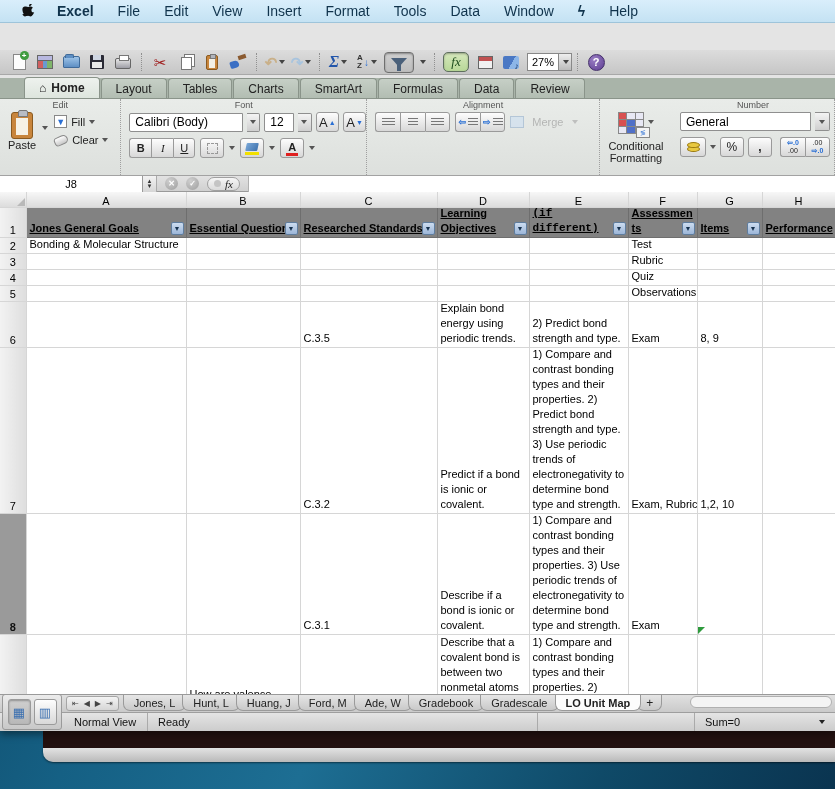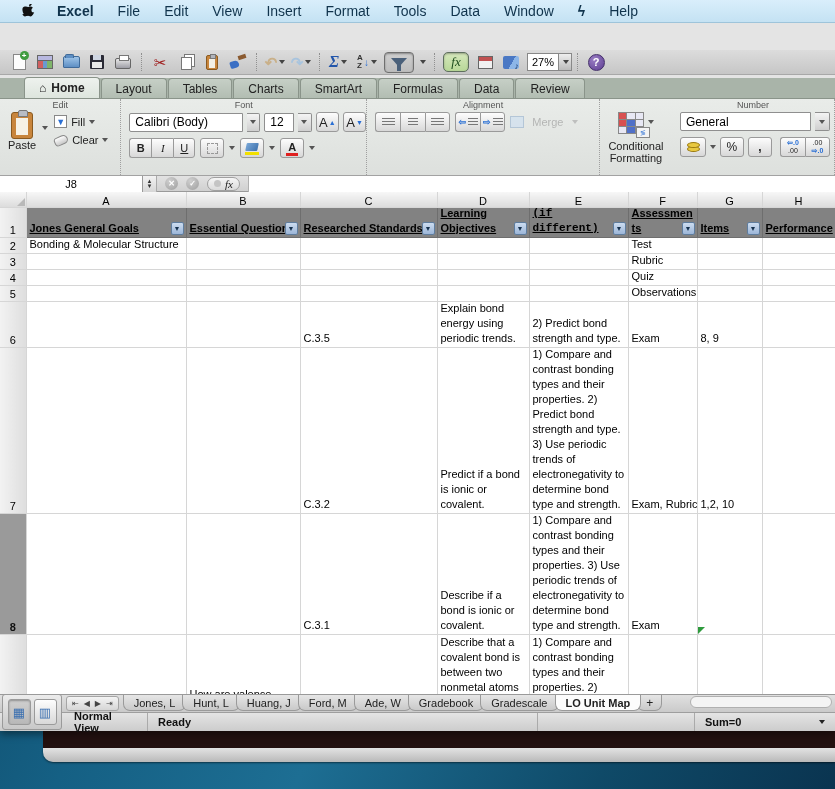--- a/index.html
+++ b/index.html
@@ -217,21 +217,21 @@
   .tabnav span { padding:0 2px; }
   .stabs { display:flex; margin-left:4px; }
   .stab { height:16px; padding:0 10px; margin-right:-4px; background:linear-gradient(#e6e6e6,#c9c9c9); border:1px solid #9a9a9a; border-top:none;
     border-radius:0 0 7px 7px; font-size:11px; color:#222; display:flex; align-items:center; position:relative; }
   .stab.active { background:#fcfcfc; font-weight:bold; z-index:3; }
   .stab.addtab { padding:0 8px; font-size:12px; }
   .hscroll { position:absolute; right:3px; top:673px; width:142px; height:12px; background:#f4f4f4; border:1px solid #b0b0b0; border-radius:7px; }
 
   
   .statusbar { position:absolute; left:0; top:689px; width:100%; height:19px; background:linear-gradient(#e4e4e4,#cccccc);
-    border-top:1px solid #9e9e9e; display:flex; align-items:center; font-size:11px; color:#111;font-weight:bold; }
+    border-top:1px solid #9e9e9e; display:flex; align-items:center; font-size:11px; color:#111; }
   .sb-sec { height:100%; display:flex; align-items:center; padding:0 10px; border-right:1px solid #aaa; }
   .sb-view { margin-left:64px; width:84px; }
   .sb-ready { width:390px; }
   .sb-blank { flex:1; }
   .sb-sum { width:140px; justify-content:space-between; border-right:none; }
   .sb-sum .drop7 { border-top-color:#222; }
 </style>
 </head>
 <body>
 

